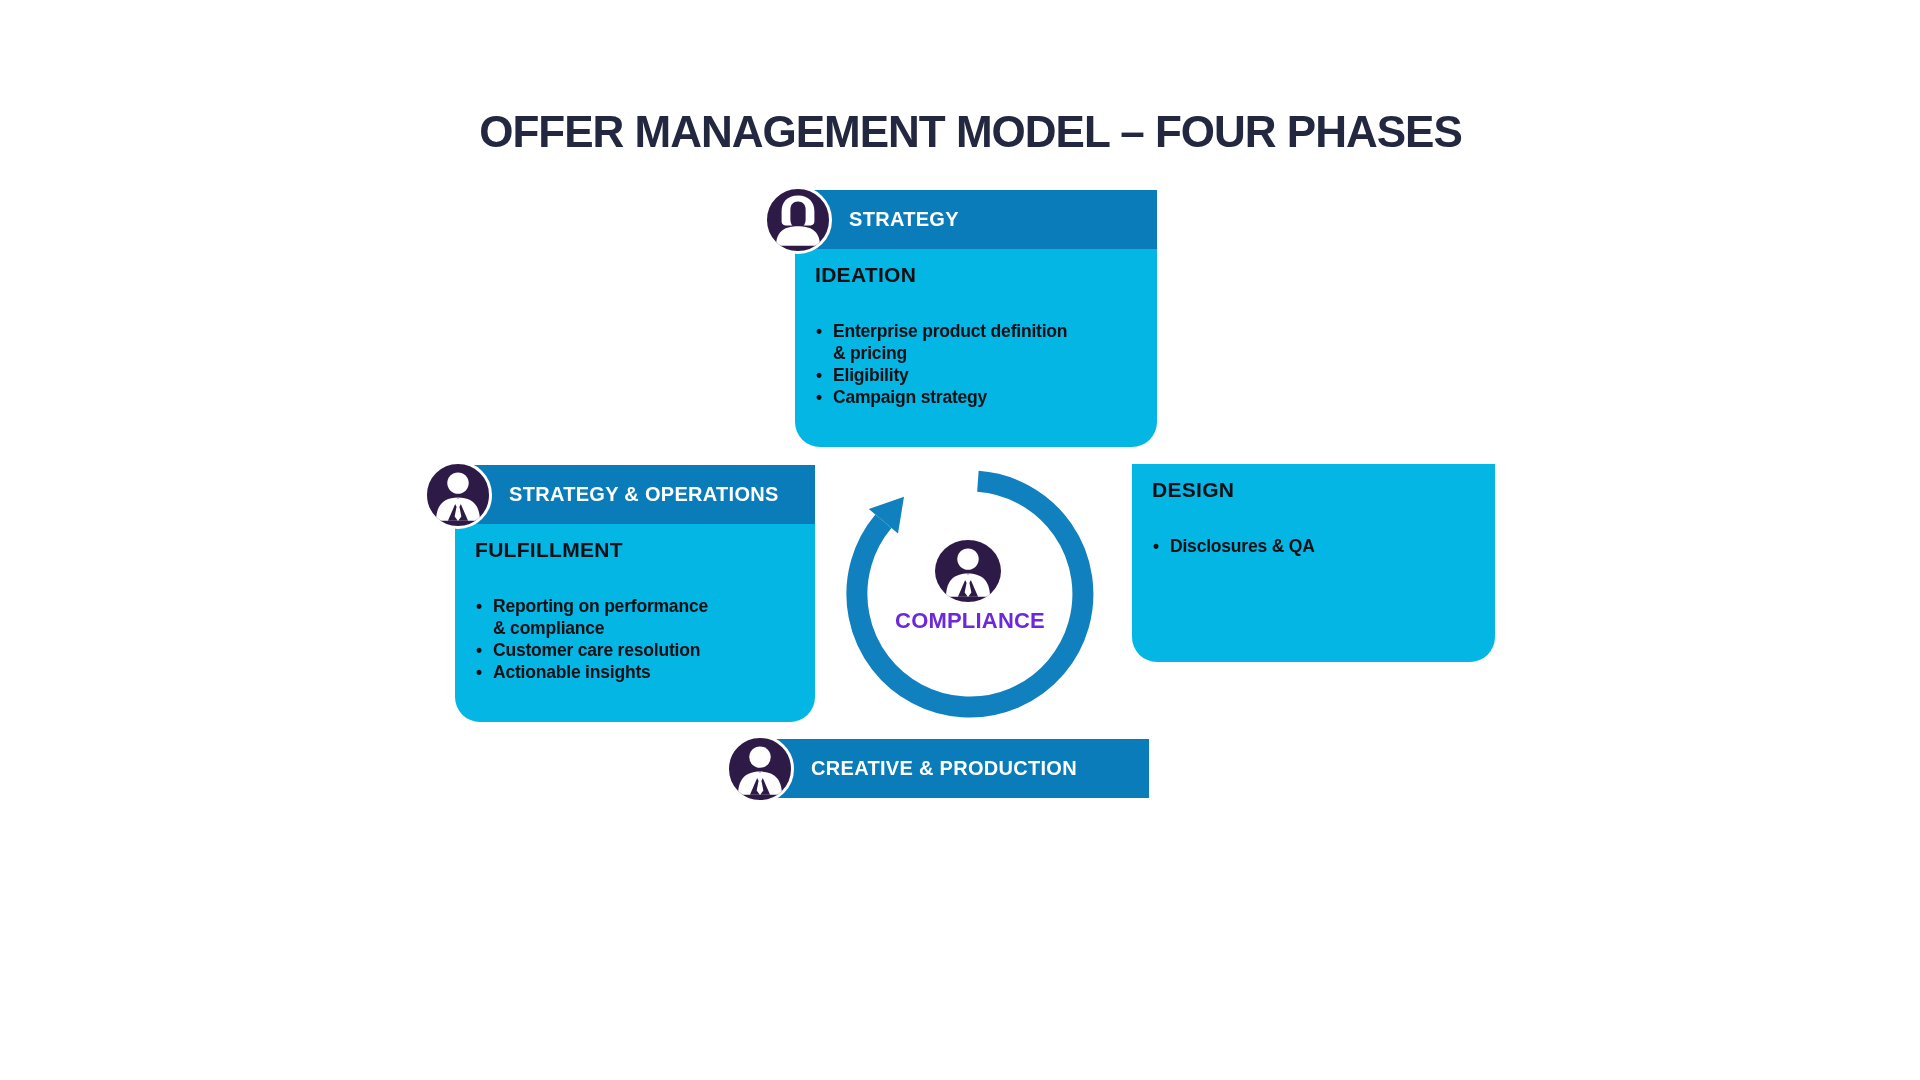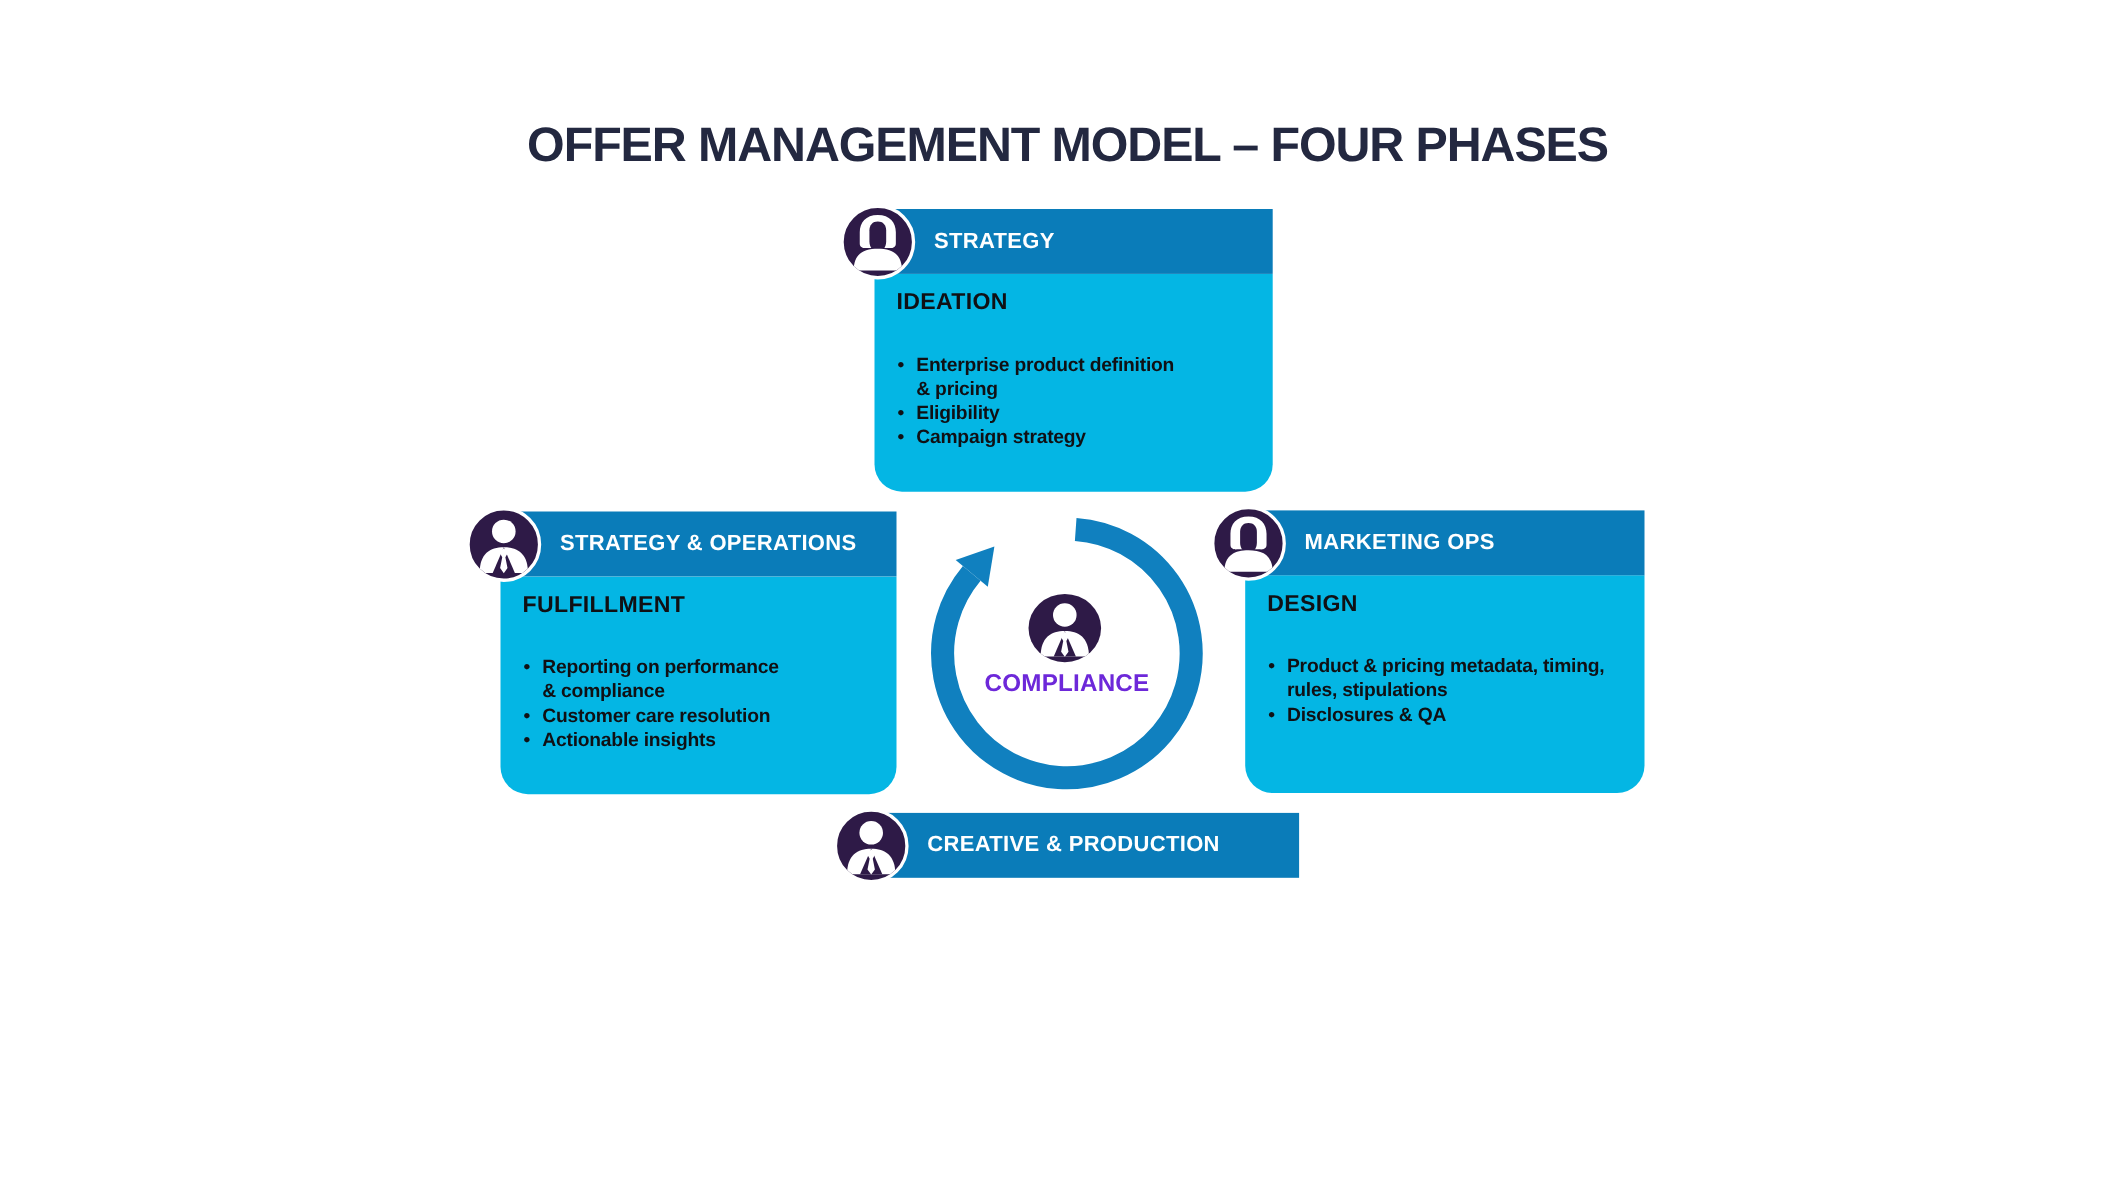--- a/index.html
+++ b/index.html
@@ -8,21 +8,21 @@
     font-family:"Liberation Sans",sans-serif;overflow:hidden;padding-left:21px;
   }
   .title{
     position:absolute;top:78px;left:0;width:100%;text-align:center;
     font-size:44px;line-height:1.15;font-weight:bold;color:#232840;letter-spacing:-1px;
   }
   .card{position:absolute;}
   .card-top{left:795px;top:190px;width:362px;}
   .card-left{left:455px;top:465px;width:360px;}
   .card-right{left:1132px;top:464px;width:363px;}
-  .card-bottom{left:789px;top:739px;width:392px;}
+  .card-bottom{left:757px;top:739px;width:392px;}
   .card-header{
     position:relative;height:59px;background:#0a7cb9;
     display:flex;align-items:center;padding-left:54px;box-sizing:border-box;
   }
   .card-header-label{color:#ffffff;font-weight:bold;font-size:20px;letter-spacing:0.3px;}
   .avatar{
     position:absolute;left:-31px;top:-4px;width:62px;height:62px;
     background:#2e1a47;border:3px solid #ffffff;border-radius:50%;
     overflow:hidden;
   }
@@ -99,35 +99,23 @@
       <ul class="bullets">
         <li>Enterprise product definition
 &amp; pricing</li>
         <li>Eligibility</li>
         <li>Campaign strategy</li>
       </ul>
     </div>
   </section>
 
   <section class="card card-right">
-    <div class="card-header">
-      <span class="avatar">
-        <svg viewBox="0 0 48 48">
-          <path d="M24 5 C15.5 5 11.3 10.4 11.3 17.2 L11.3 25 C11.3 27.8 13.8 28.6 16.4 28.2 L31.6 28.2 C34.2 28.6 36.7 27.8 36.7 25 L36.7 17.2 C36.7 10.4 32.5 5 24 5 Z" fill="#ffffff"></path>
-          <path d="M24 9.6 C20.4 9.6 18.1 12 18.1 15.8 L18.1 23.4 C18.1 27.6 20.6 30.8 24 30.8 C27.4 30.8 29.9 27.6 29.9 23.4 L29.9 15.8 C29.9 12 27.6 9.6 24 9.6 Z" fill="#2e1a47"></path>
-          <path d="M7 44 C7 32 14.6 28.8 24 28.8 C33.4 28.8 41 32 41 44 Z" fill="#ffffff"></path>
-        </svg>
-      </span>
-      <span class="card-header-label">MARKETING OPS</span>
-    </div>
     <div class="card-body">
       <h3 class="card-subtitle">DESIGN</h3>
       <ul class="bullets">
-        <li>Product &amp; pricing metadata, timing,
-rules, stipulations</li>
         <li>Disclosures &amp; QA</li>
       </ul>
     </div>
   </section>
 
   <section class="card card-bottom">
     <div class="card-header">
       <span class="avatar">
         <svg viewBox="0 0 48 48">
           <circle cx="24" cy="14.8" r="8.3" fill="#ffffff"></circle>

